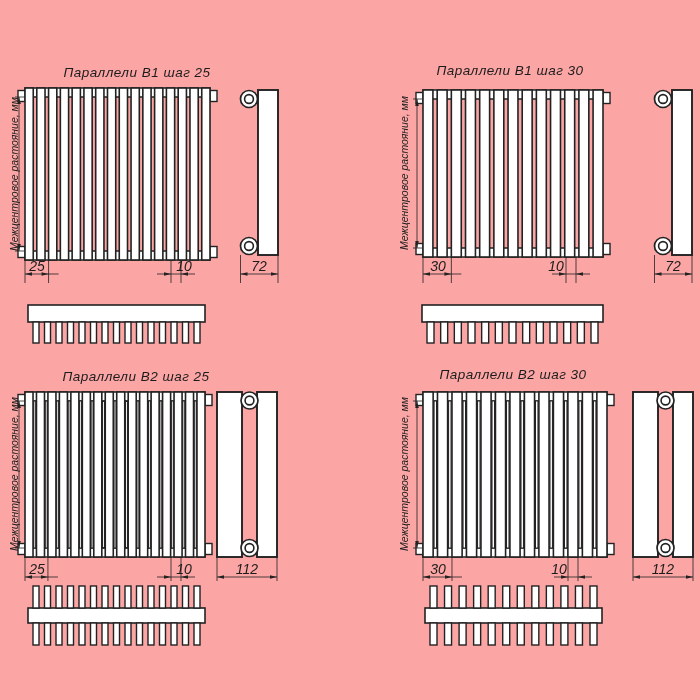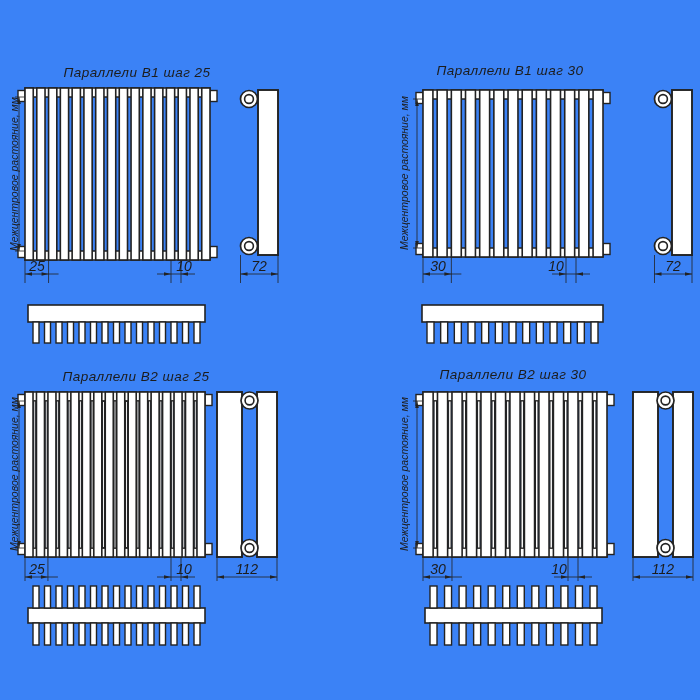--- a/index.html
+++ b/index.html
@@ -1,16 +1,16 @@
 <!DOCTYPE html>
 <html><head>
 <meta charset="utf-8">
 <style>
   html,body{margin:0;padding:0;background:#ffffff;}
-  .canvas{position:relative;width:700px;height:700px;background:#3b82f6;overflow:hidden;}
+  .canvas{position:relative;width:700px;height:700px;background:#fca5a5;overflow:hidden;}
   svg{display:block;}
   text{font-family:"Liberation Sans","DejaVu Sans",sans-serif;font-style:italic;fill:#1c1c1c;}
   .title{font-size:13.5px;text-anchor:middle;letter-spacing:0.5px;}
   .dim{font-size:14px;text-anchor:middle;}
   .axis{font-size:10.5px;text-anchor:middle;}
 </style>
 </head>
 <body>
 
 <div class="canvas">

